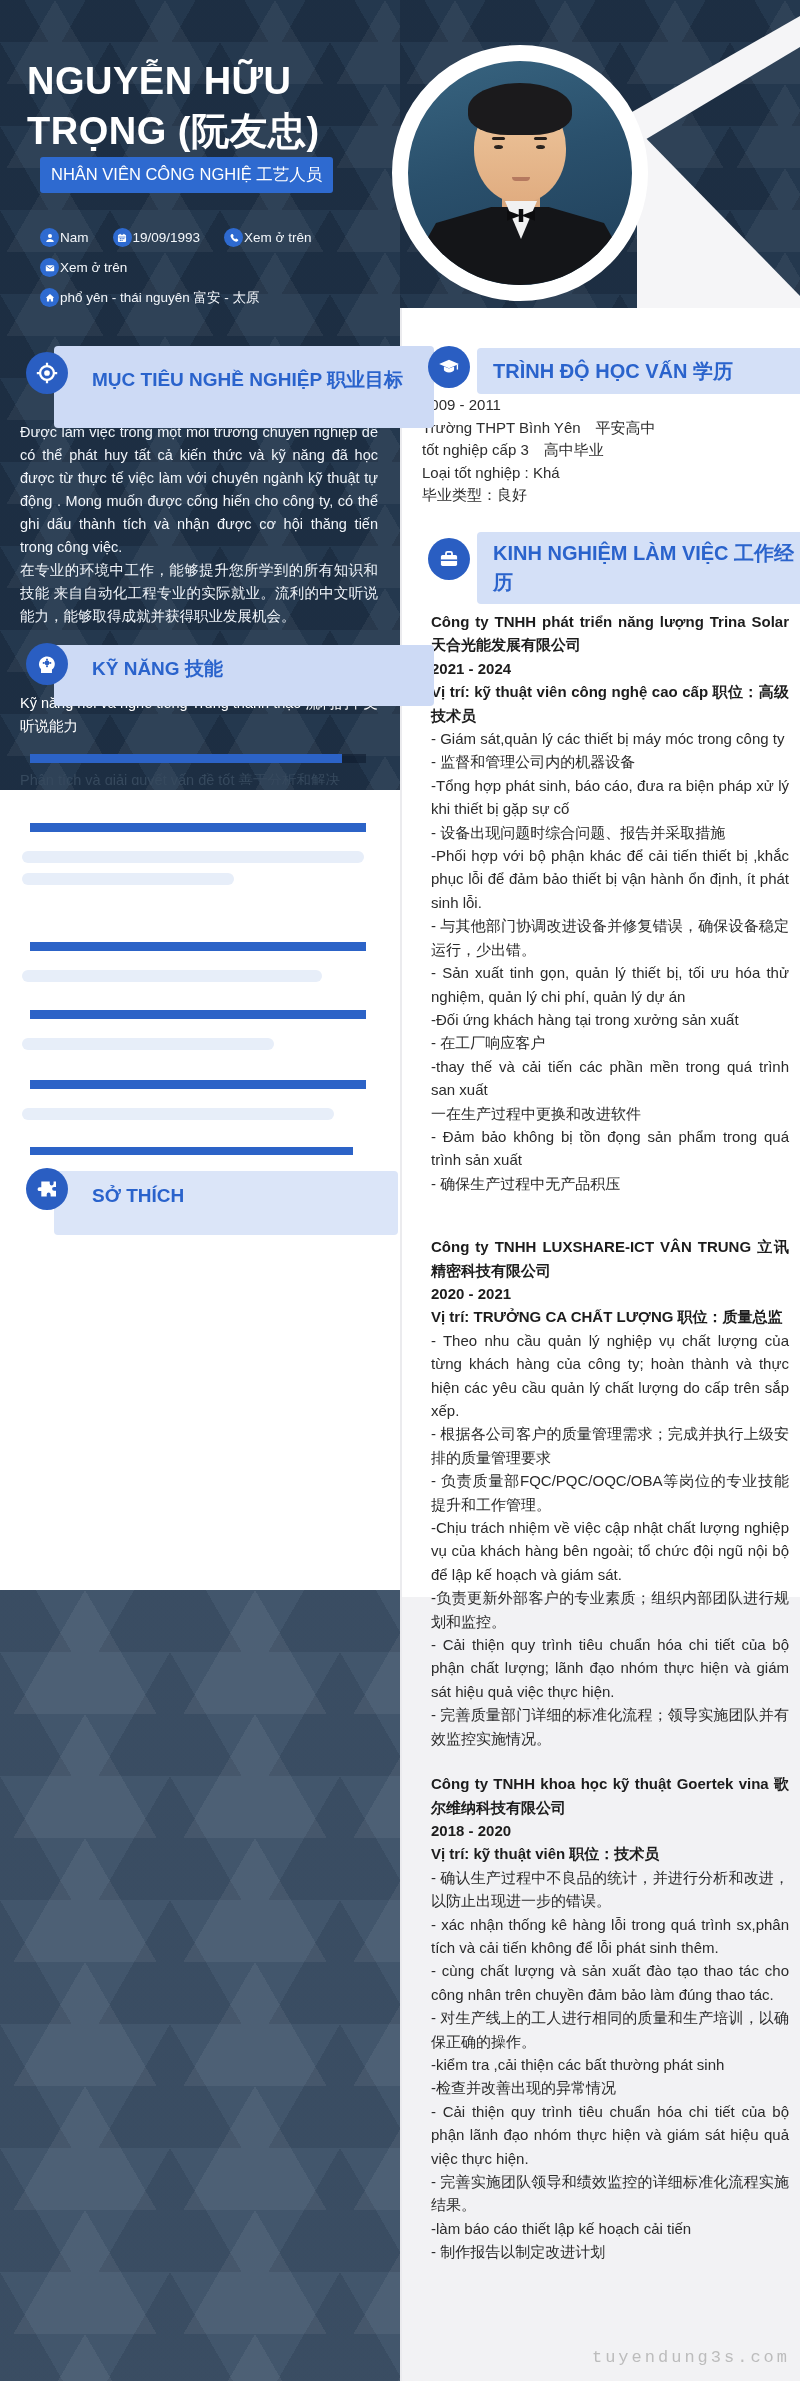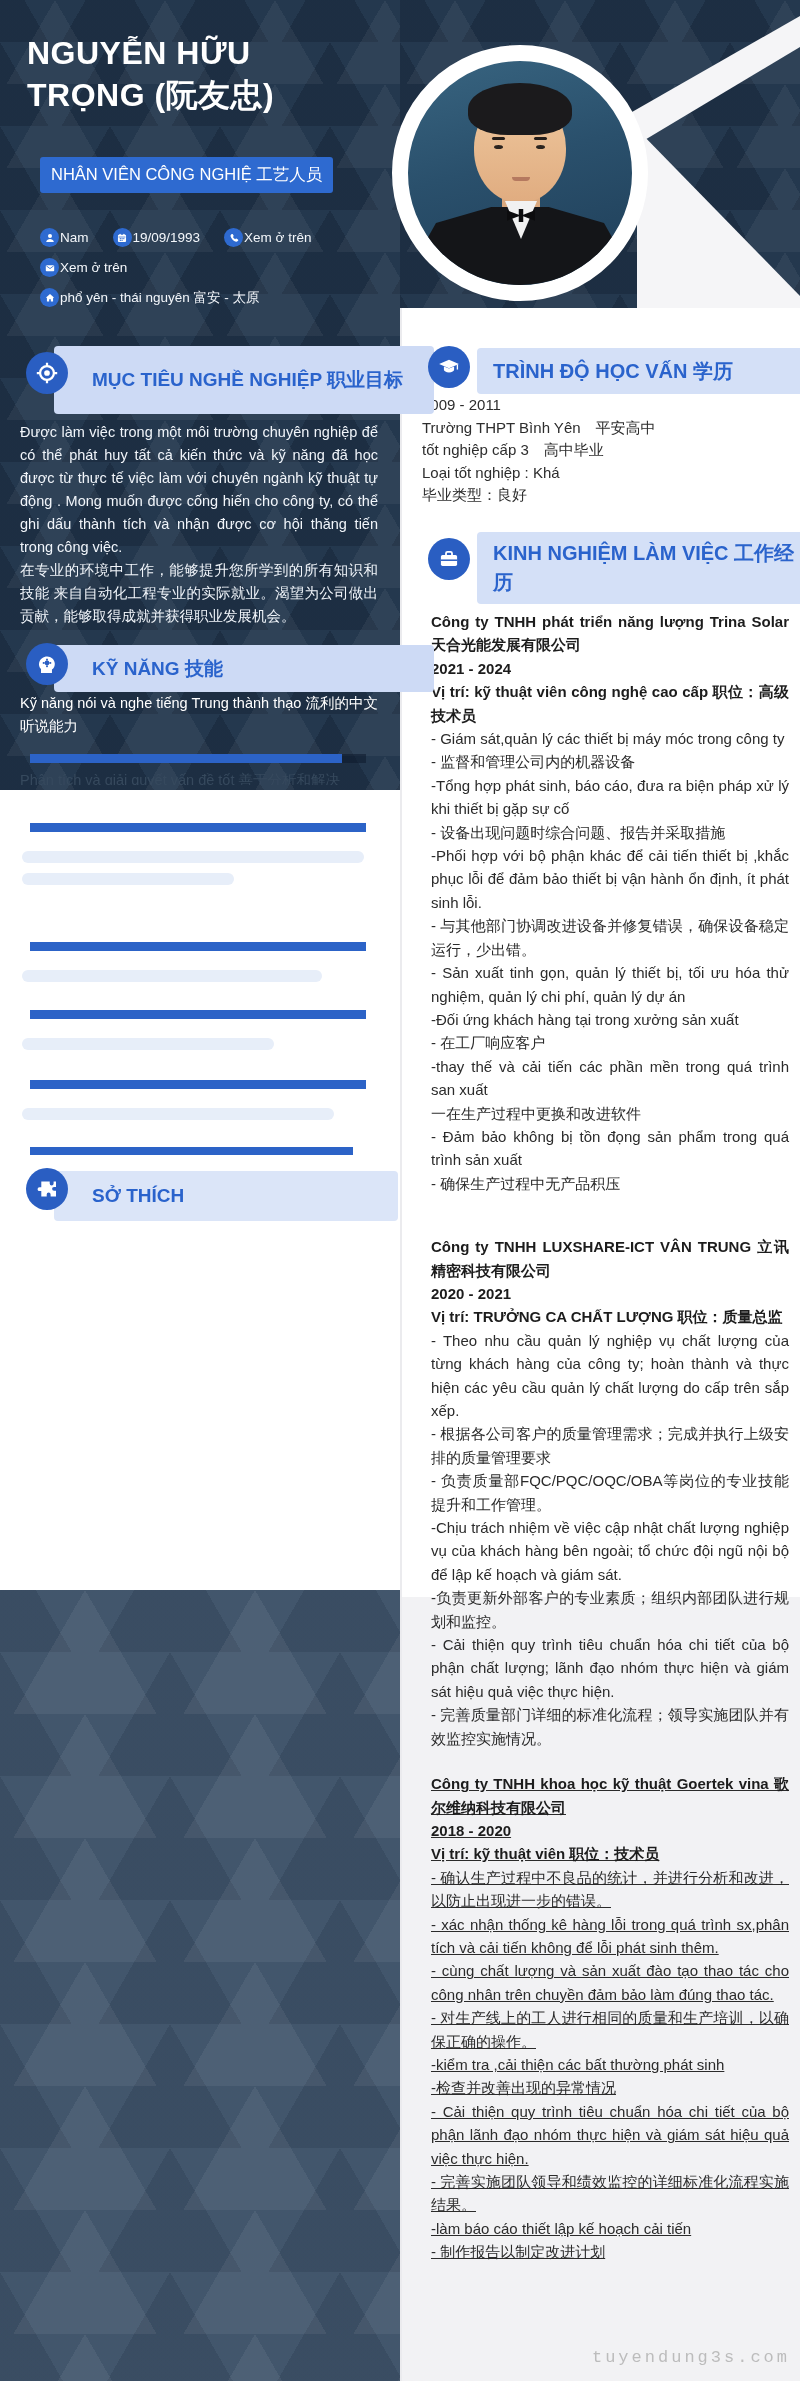--- a/index.html
+++ b/index.html
@@ -45,50 +45,50 @@
   .p-brow{position:absolute;width:13px;height:3px;background:#241d19;border-radius:2px;}
   .p-mouth{position:absolute;left:104px;top:116px;width:18px;height:4px;background:#b5795f;border-radius:0 0 8px 8px;}
   .p-suit{position:absolute;left:-8px;top:146px;width:240px;height:80px;background:#141518;
           clip-path:polygon(0 100%,15% 20%,38% 0,62% 0,85% 20%,100% 100%);}
   .p-shirt{position:absolute;left:97px;top:140px;width:32px;height:38px;background:#f1f1f1;
           clip-path:polygon(0 0,100% 0,50% 100%);}
   .p-bow{position:absolute;left:99px;top:148px;width:28px;height:13px;background:#0c0c0e;
          clip-path:polygon(0 10%,42% 44%,42% 0,58% 0,58% 44%,100% 10%,100% 90%,58% 56%,58% 100%,42% 100%,42% 56%,0 90%);}
 
   
-  .name{position:absolute;left:27px;top:32px;width:360px;color:#ffffff;font-size:32px;font-weight:700;line-height:1.32;letter-spacing:.5px;}
+  .name{position:absolute;left:27px;top:56px;width:360px;color:#ffffff;font-size:38px;font-weight:700;line-height:1.32;letter-spacing:.5px;}
   .badge{position:absolute;left:40px;top:157px;background:#2e6ad0;color:#ffffff;font-size:16.5px;
          padding:7px 11px;border-radius:3px;white-space:nowrap;}
   .info{position:absolute;left:40px;top:228px;width:352px;color:#f4f7fb;font-size:13.5px;}
   .info-row{display:flex;align-items:center;gap:24px;margin-bottom:11px;}
   .info-item{display:flex;align-items:center;gap:1px;white-space:nowrap;}
   .ico-sm{width:19px;height:19px;border-radius:50%;background:#2e6ad0;display:flex;align-items:center;justify-content:center;flex:0 0 19px;}
   .ico-sm svg{width:12px;height:12px;display:block;}
 
   .sec-ico{position:absolute;width:42px;height:42px;border-radius:50%;background:#2a5ec2;
            display:flex;align-items:center;justify-content:center;z-index:3;}
   .sec-ico svg{width:24px;height:24px;display:block;}
   .sec-pill{position:absolute;border-radius:4px;display:flex;align-items:center;
             color:#2a63cc;font-weight:700;z-index:2;}
-  .pill-left{background:#cddaf5;font-size:19px;line-height:1.35;padding:5px 10px 5px 38px;}
+  .pill-left{background:#cddaf5;font-size:19px;line-height:1.35;padding:5px 10px 19px 38px;}
   .pill-right{background:#d4e0f7;font-size:20px;line-height:1.45;padding:4px 10px 4px 16px;}
 
   .obj-text{position:absolute;left:20px;top:421px;width:358px;color:#f1f5fa;font-size:14.5px;line-height:23px;text-align:justify;}
   .skill-label{position:absolute;left:20px;width:358px;color:#ffffff;font-size:14.5px;line-height:23px;}
   .skill-label-cut{position:absolute;left:20px;width:370px;color:#36495d;font-size:14.5px;height:14px;overflow:hidden;white-space:nowrap;}
   .lbar{position:absolute;left:30px;width:336px;height:9px;background:rgba(12,26,44,0.0);}
   .lbar.track-dark{background:rgba(12,26,44,0.55);}
   .lfill{height:100%;background:#2c63c7;}
   .skel{position:absolute;left:22px;height:12px;border-radius:6px;background:#e7eef9;}
 
   
   .edu-body{position:absolute;left:422px;top:394px;width:357px;color:#2d2d2d;font-size:15px;line-height:22.6px;}
   .jobs{position:absolute;left:431px;top:610px;width:358px;color:#2b2b2b;font-size:15px;line-height:23.4px;}
   .job{margin-bottom:40px;}
-  .job:last-child{margin-bottom:8px;text-decoration:underline;}
+  .job:last-child{margin-bottom:8px;}
   .job-title,.job-period,.job-position{font-weight:700;color:#1c1c1c;text-align:justify;}
   .bullet{text-align:justify;}
   .watermark{position:absolute;right:10px;top:2348px;font-family:"Liberation Mono","DejaVu Sans Mono",monospace;
              font-size:17px;letter-spacing:3px;color:#bcbcbc;}
 </style>
 </head>
 <body>
 
 <div class="page">
 
@@ -183,21 +183,21 @@
   <div class="sec-ico" style="left:26px;top:352px;">
     <svg viewBox="0 0 16 16">
         <circle cx="8" cy="8" r="4.6" stroke="#fff" stroke-width="1.5" fill="none"></circle>
         <circle cx="8" cy="8" r="1.9" fill="#fff"></circle>
         <path d="M8 1.2v2.2M8 12.6v2.2M1.2 8h2.2M12.6 8h2.2" stroke="#fff" stroke-width="1.5"></path>
       </svg>
   </div>
   <div class="sec-pill pill-left" style="left:54px;top:346px;width:332px;min-height:58px;">MỤC TIÊU NGHỀ NGHIỆP 职业目标</div>
   <div class="obj-text">
     <div>Được làm việc trong một môi trường chuyên nghiệp để có thể phát huy tất cả kiến thức và kỹ năng đã học được từ thực tế việc làm với chuyên ngành kỹ thuật tự động . Mong muốn được cống hiến cho công ty, có thể ghi dấu thành tích và nhận được cơ hội thăng tiến trong công việc.</div>
-    <div>在专业的环境中工作，能够提升您所学到的所有知识和技能 来自自动化工程专业的实际就业。渴望为公司做出贡献，能够取得成就并获得职业发展机会。</div>
+    <div>在专业的环境中工作，能够提升您所学到的所有知识和技能 来自自动化工程专业的实际就业。流利的中文听说能力，能够取得成就并获得职业发展机会。</div>
   </div>
 
   <div class="sec-ico" style="left:26px;top:643px;">
     <svg viewBox="0 0 16 16">
         <path fill="#fff" d="M4 14v-2.6C2.8 10.2 2.4 8.6 2.8 7 3.4 4.6 5.6 3 8.1 3c2.7 0 4.9 2 5.1 4.6.1 1.7-.6 3.2-1.9 4.1V14z"></path>
         <circle cx="8" cy="7.3" r="1.6" fill="#2a5ec2"></circle>
         <rect x="7.4" y="4.5" width="1.2" height="1.2" fill="#2a5ec2"></rect>
         <rect x="7.4" y="8.9" width="1.2" height="1.2" fill="#2a5ec2"></rect>
         <rect x="5.2" y="6.7" width="1.2" height="1.2" fill="#2a5ec2"></rect>
         <rect x="9.6" y="6.7" width="1.2" height="1.2" fill="#2a5ec2"></rect>

